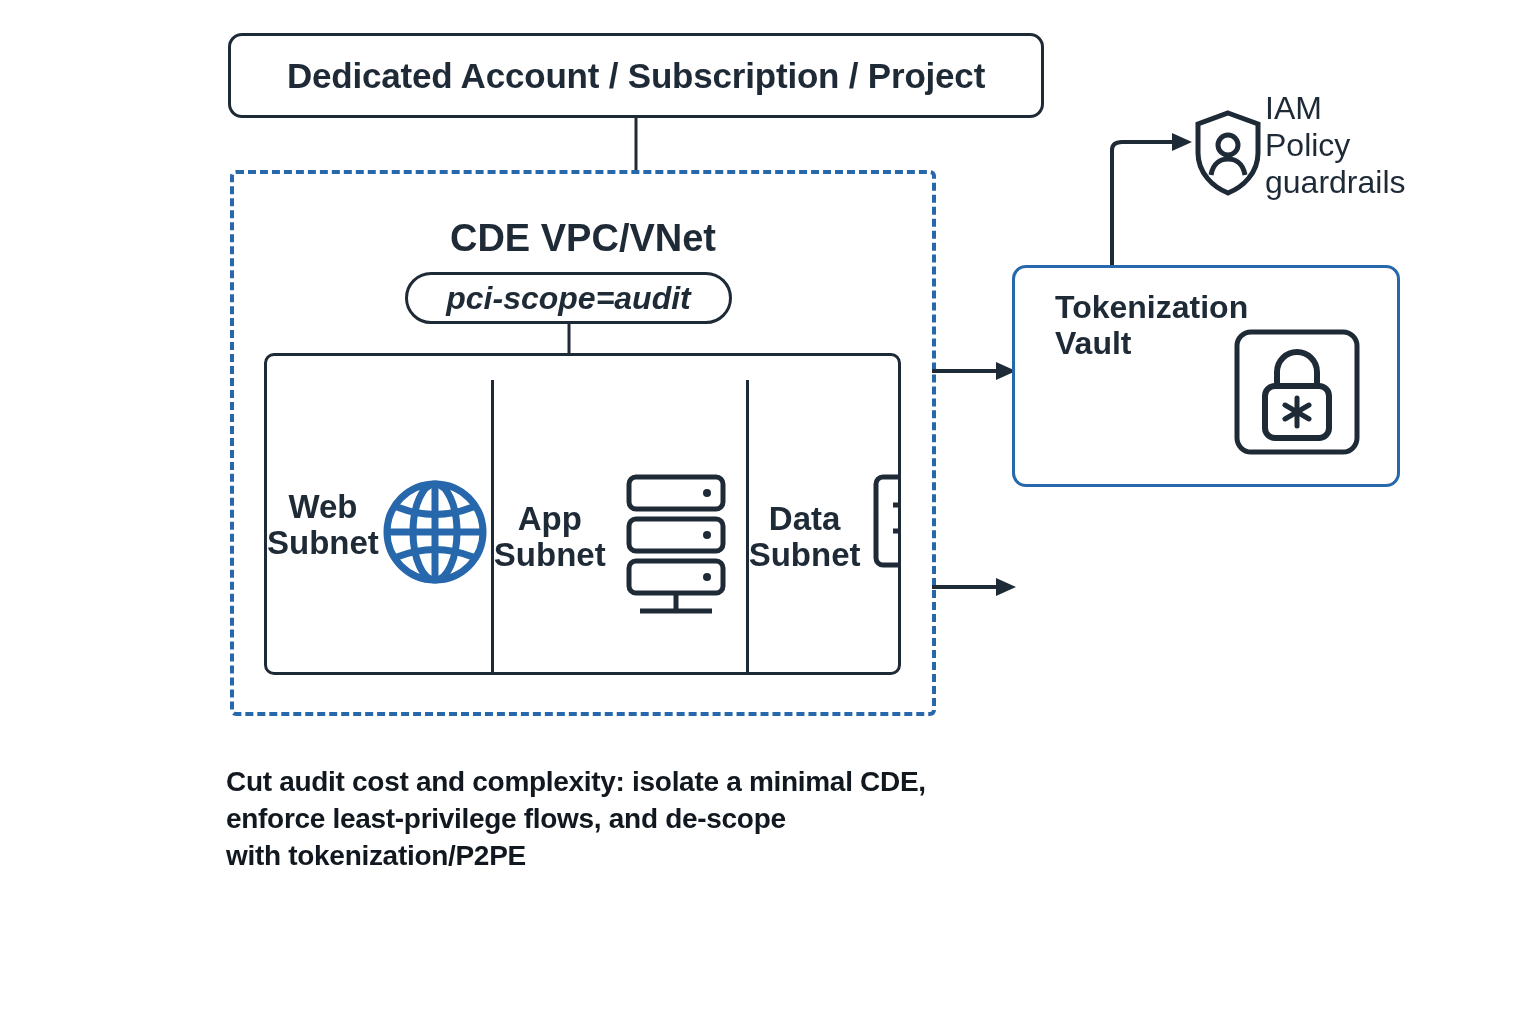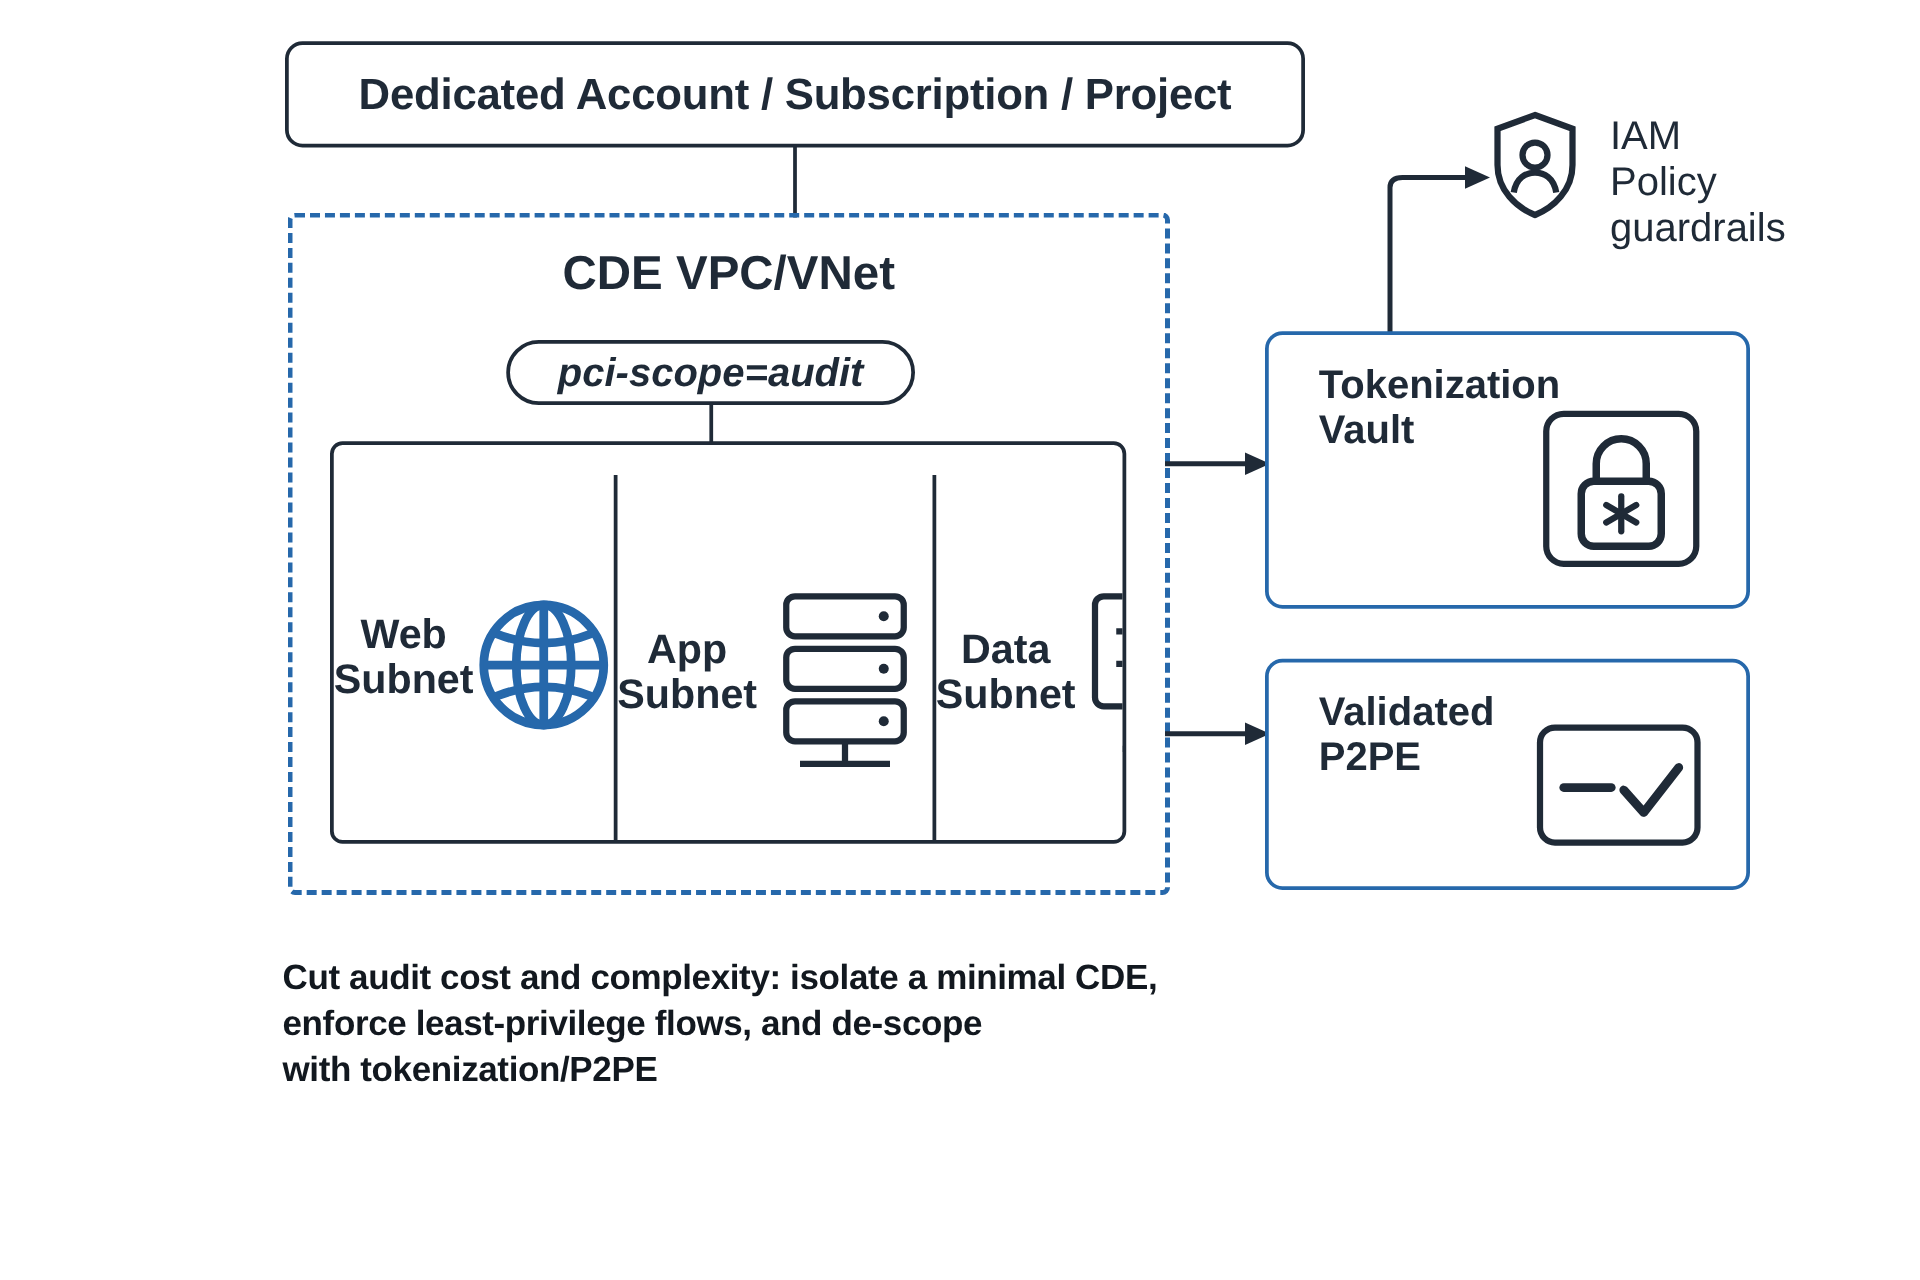--- a/index.html
+++ b/index.html
@@ -52,21 +52,21 @@
     width: 706px;
     height: 546px;
     border: 4px dashed #2668ab;
     border-radius: 6px;
     background: transparent;
     box-sizing: border-box;
   }
   #vpc-title {
     position: absolute;
     left: 230px;
-    top: 198px;
+    top: 217px;
     width: 706px;
     text-align: center;
     font-size: 38px;
     font-weight: 700;
     color: #1f2a37;
   }
 
   
   #pci-tag {
     position: absolute;
@@ -158,22 +158,22 @@
     right: 34px;
     bottom: 22px;
   }
 
   
   #iam-block {
     position: absolute;
     left: 1193px;
     top: 88px;
     display: flex;
-    align-items: flex-start;
-    gap: 25px;
+    align-items: flex-end;
+    gap: 2px;
   }
   #iam-text {
     font-size: 32px;
     line-height: 1.16;
     color: #1f2a37;
     white-space: pre-line;
     padding-top: 2px;
   }
 
   
@@ -290,31 +290,20 @@
         <rect x="34" y="60" width="64" height="52" rx="10" fill="none" stroke="#1f2a37" stroke-width="6"></rect>
         <g stroke="#1f2a37" stroke-width="5" stroke-linecap="round">
           <line x1="66" y1="72" x2="66" y2="100"></line>
           <line x1="54" y1="79" x2="78" y2="93"></line>
           <line x1="78" y1="79" x2="54" y2="93"></line>
         </g>
       </svg>
     </div>
   </div>
 
-  <div class="side-card" id="p2pe-card">
-    <div class="title">Validated
-P2PE</div>
-    <div class="card-glyph">
-      <svg width="136" height="108" viewBox="0 0 136 108">
-        <rect x="5" y="8" width="126" height="92" rx="12" fill="none" stroke="#1f2a37" stroke-width="5"></rect>
-        <line x1="24" y1="56" x2="62" y2="56" stroke="#1f2a37" stroke-width="7" stroke-linecap="round"></line>
-        <polyline points="72,58 88,76 116,40" fill="none" stroke="#1f2a37" stroke-width="7" stroke-linecap="round" stroke-linejoin="round"></polyline>
-      </svg>
-    </div>
-  </div>
 
   <div id="iam-block">
     <div>
       <svg width="70" height="88" viewBox="0 0 70 88">
         <path d="M35 4 L65 15 L65 44 C65 64 50 78 35 84 C20 78 5 64 5 44 L5 15 Z" fill="none" stroke="#1f2a37" stroke-width="5"></path>
         <circle cx="35" cy="36" r="10" fill="none" stroke="#1f2a37" stroke-width="5"></circle>
         <path d="M18 66 C20 54 28 50 35 50 C42 50 50 54 52 66" fill="none" stroke="#1f2a37" stroke-width="5"></path>
       </svg>
     </div>
     <div id="iam-text">IAM

